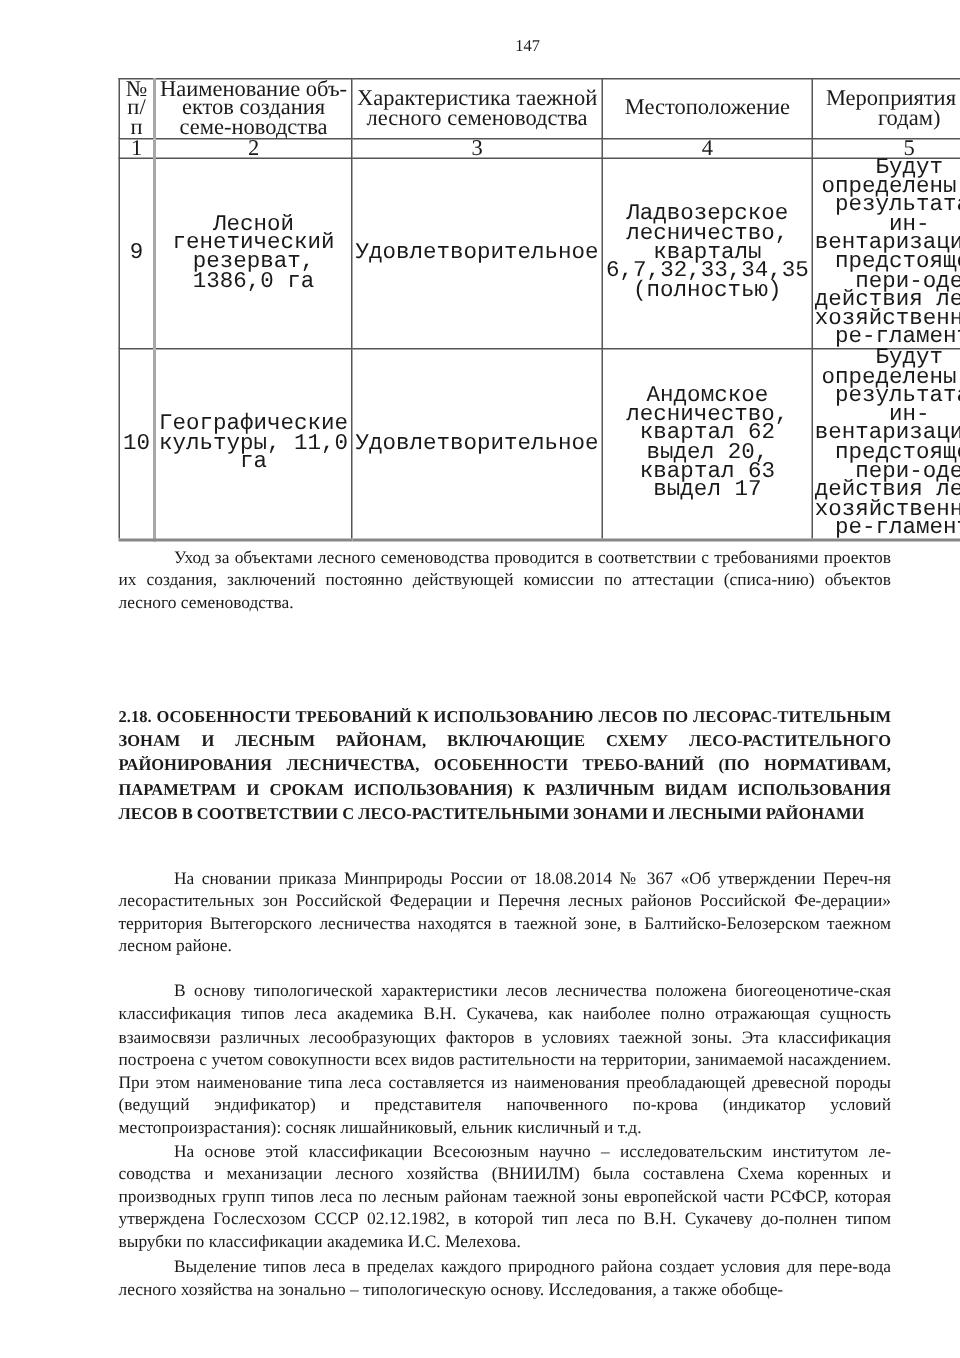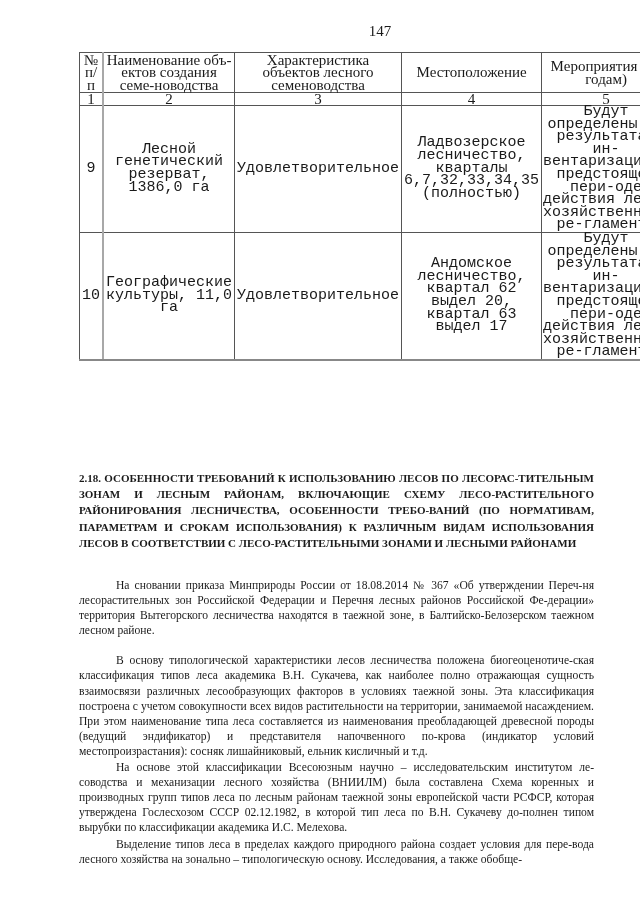--- a/index.html
+++ b/index.html
@@ -3,21 +3,21 @@
 <meta charset="utf-8">
 <style>
   html, body { margin: 0; padding: 0; background: #ffffff; }
   body {
     width: 640px; height: 905px; position: relative; overflow: hidden;
     font-family: "Liberation Serif", "DejaVu Serif", serif;
     color: #1a1a1a;
   }
   .page-number {
     position: absolute; top: 25px; left: 330px; width: 30px;
-    font-size: 15px; line-height: 12px; text-align: center; margin-left: 35px;
+    font-size: 11px; line-height: 12px; text-align: right;
   }
   table.forest {
     position: absolute; top: 52px; left: 79px;
     border-collapse: collapse; table-layout: fixed;
     font-size: 15px; line-height: 12.6px;
   }
   table.forest td, table.forest th {
     border: 1px solid #555;
     padding: 0 2px;
     text-align: center; vertical-align: middle;
@@ -56,21 +56,21 @@
     <col class="col1">
       <col class="col2">
       <col class="col3">
       <col class="col4">
       <col class="col5">
   </colgroup>
   <tbody>
       <tr class="hdr">
     <th class="c1">№ п/п</th>
     <th>Наименование объ-ектов создания семе-новодства</th>
-    <th>Характеристика объектов лесного семеноводства</th>
+    <th>Характеристика таежной лесного семеноводства</th>
     <th>Местоположение</th>
     <th class="c5">Мероприятия (по годам)</th>
   </tr>
   <tr class="nums">
     <td class="c1">1</td>
     <td>2</td>
     <td>3</td>
     <td>4</td>
     <td class="c5">5</td>
   </tr>
@@ -85,20 +85,21 @@
     <td class="c1">10</td>
     <td>Географические культуры, 11,0 га</td>
     <td class="nowrap">Удовлетворительное</td>
     <td>Андомское лесничество, квартал 62 выдел 20, квартал 63 выдел 17</td>
     <td class="c5">Будут определены по результатам ин-вентаризации в предстоящем пери-оде действия лесо-хозяйственного ре-гламента</td>
   </tr>
 </tbody>
   </table>
 
 <div class="text-block" style="top:364px;">
+  <p>Уход за объектами лесного семеноводства проводится в соответствии с требованиями проектов их создания, заключений постоянно действующей комиссии по аттестации (списа-нию) объектов лесного семеноводства.</p>
 </div>
 
 <div class="heading">2.18. ОСОБЕННОСТИ ТРЕБОВАНИЙ К ИСПОЛЬЗОВАНИЮ ЛЕСОВ ПО ЛЕСОРАС-ТИТЕЛЬНЫМ ЗОНАМ И ЛЕСНЫМ РАЙОНАМ, ВКЛЮЧАЮЩИЕ СХЕМУ ЛЕСО-РАСТИТЕЛЬНОГО РАЙОНИРОВАНИЯ ЛЕСНИЧЕСТВА, ОСОБЕННОСТИ ТРЕБО-ВАНИЙ (ПО НОРМАТИВАМ, ПАРАМЕТРАМ И СРОКАМ ИСПОЛЬЗОВАНИЯ) К РАЗЛИЧНЫМ ВИДАМ ИСПОЛЬЗОВАНИЯ ЛЕСОВ В СООТВЕТСТВИИ С ЛЕСО-РАСТИТЕЛЬНЫМИ ЗОНАМИ И ЛЕСНЫМИ РАЙОНАМИ</div>
 
 <div class="text-block" style="top:578px;">
   <p style="margin-bottom:15px;">На сновании приказа Минприроды России от 18.08.2014 № 367 «Об утверждении Переч-ня лесорастительных зон Российской Федерации и Перечня лесных районов Российской Фе-дерации» территория Вытегорского лесничества находятся в таежной зоне, в Балтийско-Белозерском таежном лесном районе.</p>
   <p>В основу типологической характеристики лесов лесничества положена биогеоценотиче-ская классификация типов леса академика В.Н. Сукачева, как наиболее полно отражающая сущность взаимосвязи различных лесообразующих факторов в условиях таежной зоны. Эта классификация построена с учетом совокупности всех видов растительности на территории, занимаемой насаждением. При этом наименование типа леса составляется из наименования преобладающей древесной породы (ведущий эндификатор) и представителя напочвенного по-крова (индикатор условий местопроизрастания): сосняк лишайниковый, ельник кисличный и т.д.</p>
   <p style="margin-top:1px;">На основе этой классификации Всесоюзным научно – исследовательским институтом ле-соводства и механизации лесного хозяйства (ВНИИЛМ) была составлена Схема коренных и производных групп типов леса по лесным районам таежной зоны европейской части РСФСР, которая утверждена Гослесхозом СССР 02.12.1982, в которой тип леса по В.Н. Сукачеву до-полнен типом вырубки по классификации академика И.С. Мелехова.</p>
   <p style="margin-top:1px;">Выделение типов леса в пределах каждого природного района создает условия для пере-вода лесного хозяйства на зонально – типологическую основу. Исследования, а также обобще-</p>
 </div>

